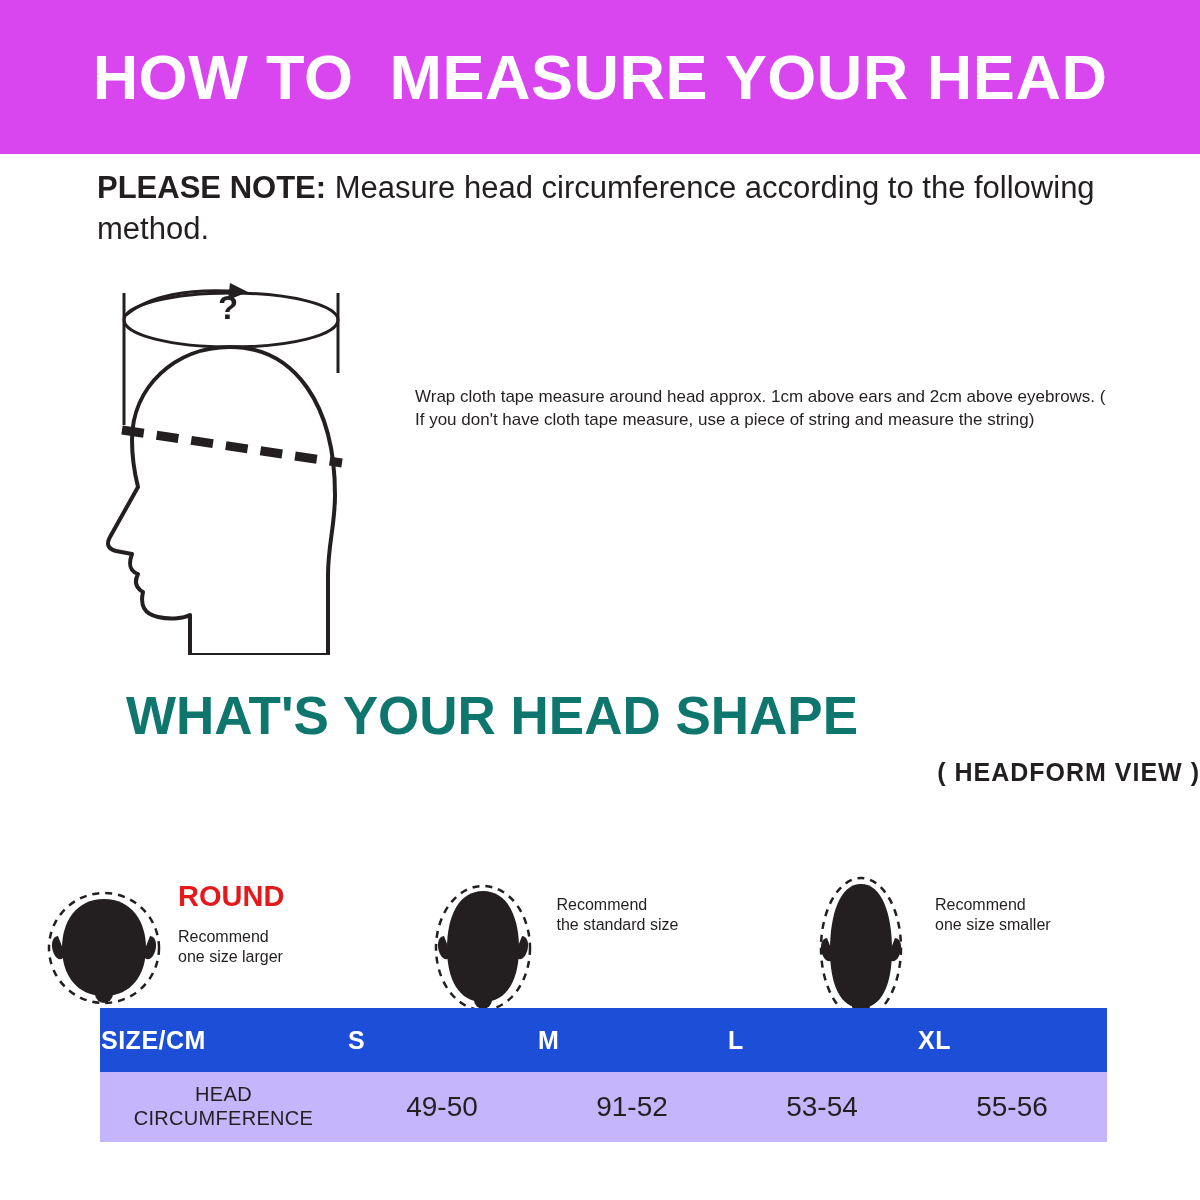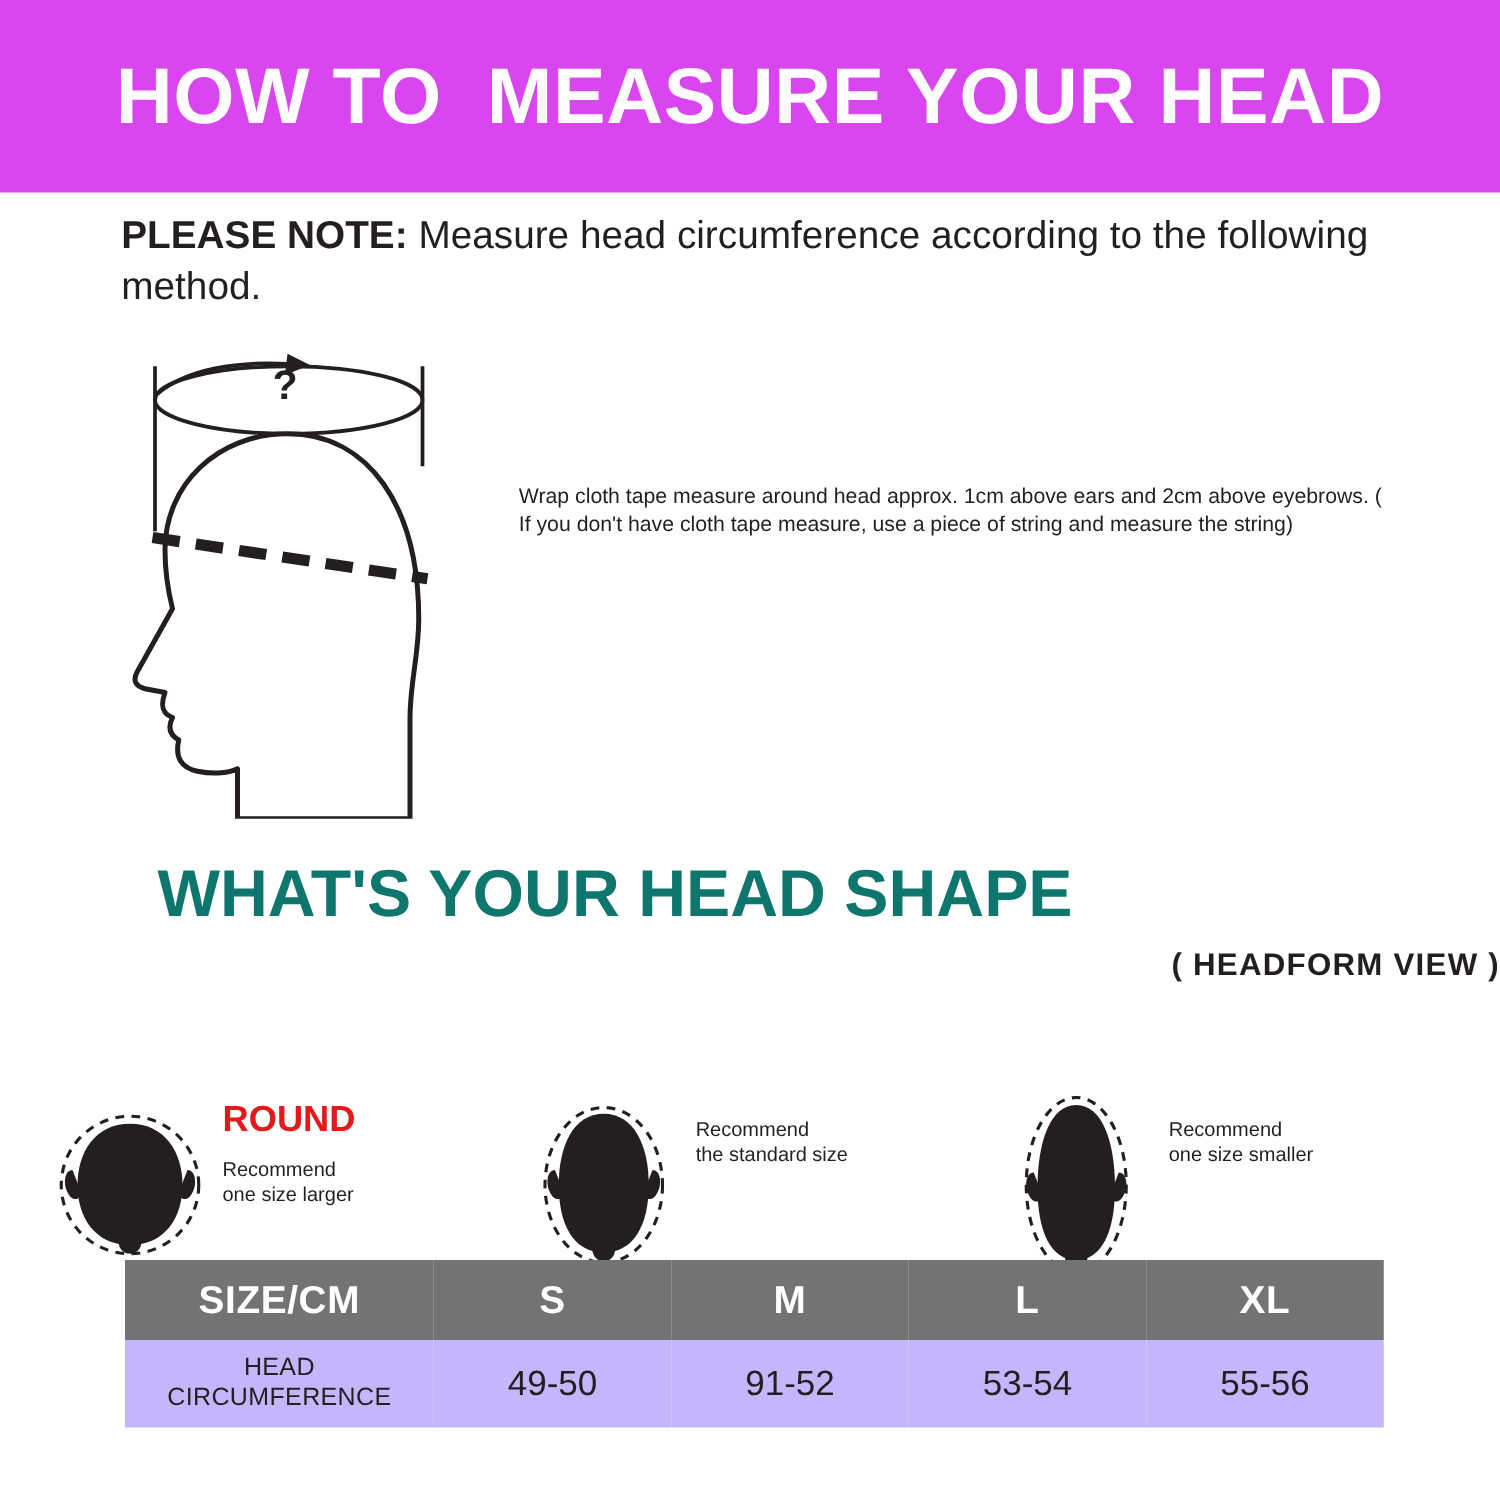--- a/index.html
+++ b/index.html
@@ -140,26 +140,26 @@
   
   .size-table {
     position: absolute;
     top: 1008px;
     left: 100px;
     width: 1000px;
     border-collapse: collapse;
     table-layout: fixed;
   }
   .size-table th {
-    background: #737373;
+    background: #1d4ed8;
     color: #ffffff;
-    font-size: 31px;
+    font-size: 25px;
     font-weight: bold;
     height: 62px;
-    text-align: center;
+    text-align: left;
     letter-spacing: 0.5px;
   }
   .size-table td {
     background: #c4b5fd;
     color: #231f20;
     height: 68px;
     text-align: center;
     font-size: 28px;
   }
   .size-table td.rowlabel {

